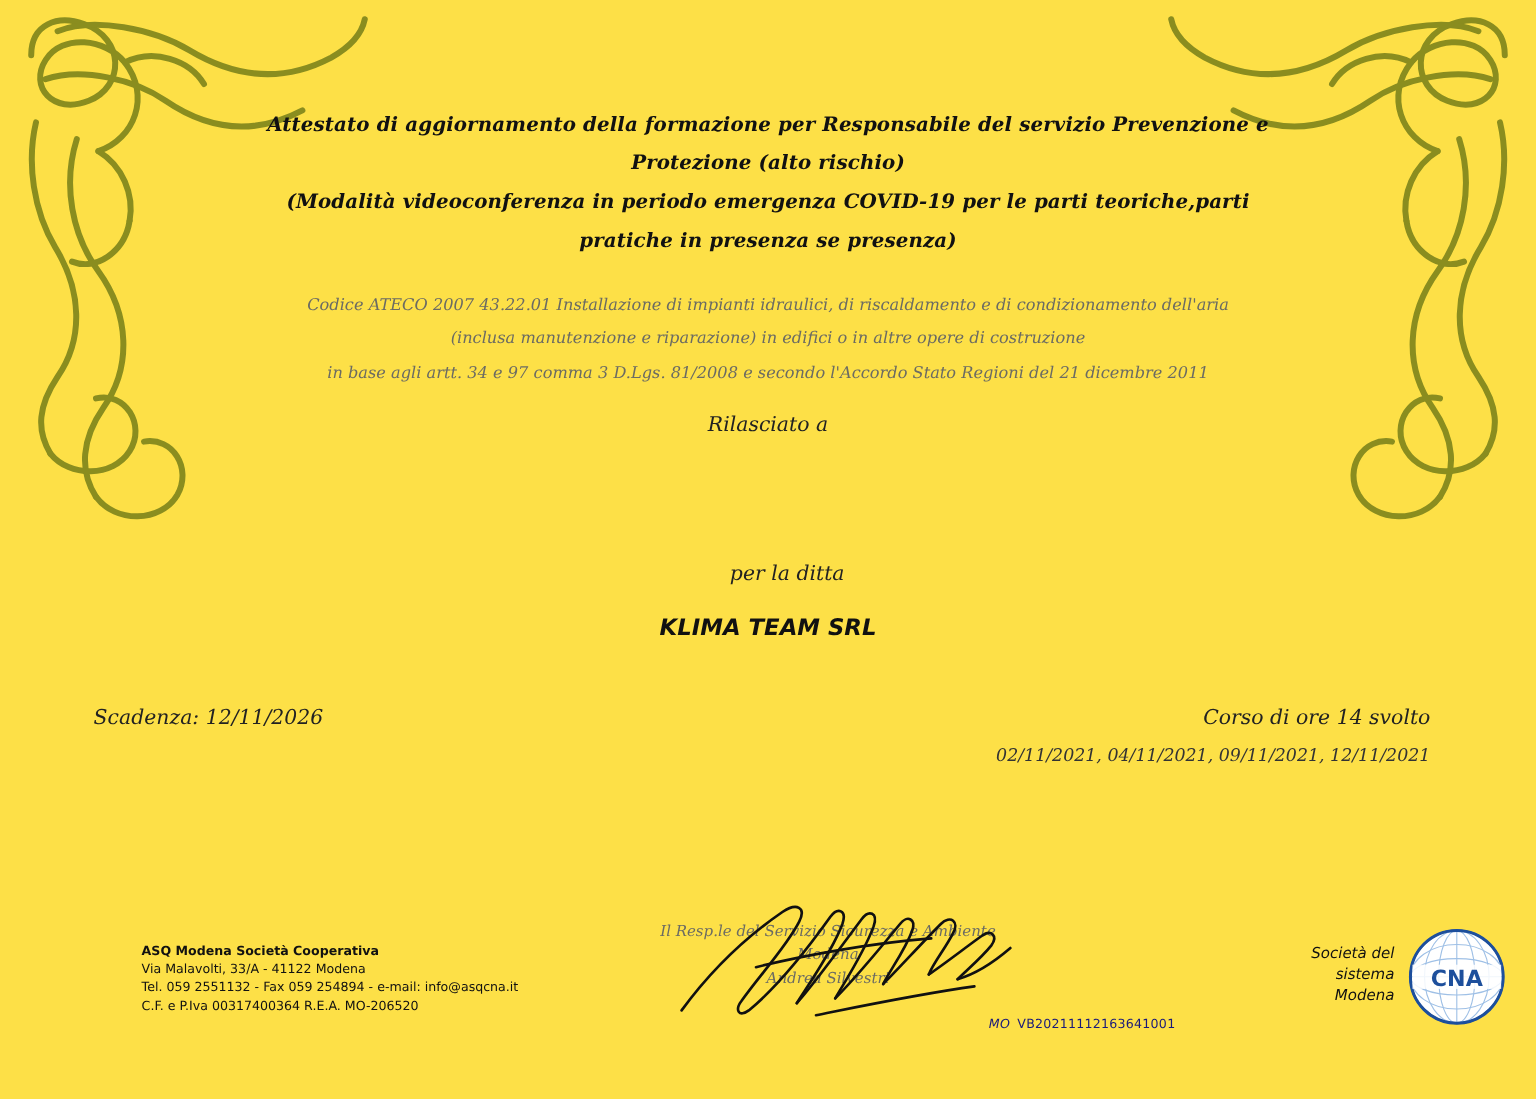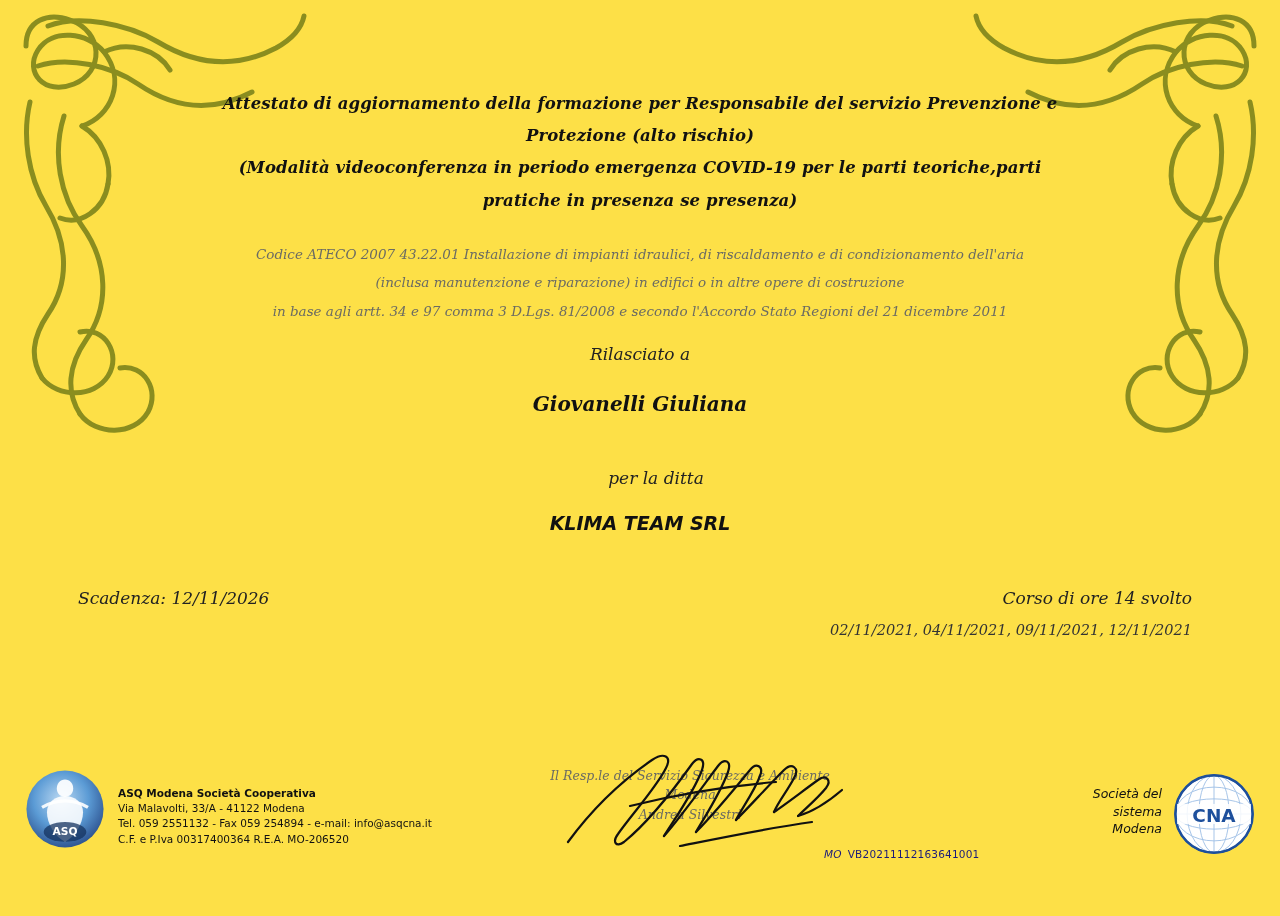--- a/index.html
+++ b/index.html
@@ -258,21 +258,20 @@
     <div class="title-line">pratiche in presenza se presenza)</div>
   </div>
 
   <div class="ateco-block">
     <div class="ateco-line">Codice ATECO 2007 43.22.01 Installazione di impianti idraulici, di riscaldamento e di condizionamento dell'aria</div>
     <div class="ateco-line">(inclusa manutenzione e riparazione) in edifici o in altre opere di costruzione</div>
     <div class="ateco-line">in base agli artt. 34 e 97 comma 3 D.Lgs. 81/2008 e secondo l'Accordo Stato Regioni del 21 dicembre 2011</div>
   </div>
 
   <div class="rilasciato">Rilasciato a</div>
-  <div class="recipient">Giovanelli Giuliana</div>
   <div class="perlditta">per la ditta</div>
   <div class="company">KLIMA TEAM SRL</div>
 
   <div class="expiry">Scadenza: 12/11/2026</div>
   <div class="hours">Corso di ore 14 svolto</div>
   <div class="dates">02/11/2021, 04/11/2021, 09/11/2021, 12/11/2021</div>
 
   <div class="sign-block">
     <div>Il Resp.le del Servizio Sicurezza e Ambiente</div>
     <div>Modena</div>
@@ -287,37 +286,20 @@
         <path d="M136 90 C152 74 172 50 190 28 C196 20 204 24 200 34 C194 50 182 66 176 78"></path>
         <path d="M176 78 C190 64 208 44 224 28 C232 20 240 26 234 36 C228 48 218 60 214 70"></path>
         <path d="M70 64 C110 54 166 44 216 40"></path>
         <path d="M214 70 C226 62 244 48 258 38 C266 32 272 38 266 46 C258 56 246 66 238 74"></path>
         <path d="M238 74 C252 70 268 60 282 48"></path>
         <path d="M120 104 C160 96 208 86 252 80"></path>
       </g>
     </svg>
   </div>
 
-  <div class="asq-logo">
-    <svg viewBox="0 0 100 100" xmlns="http://www.w3.org/2000/svg">
-      <defs>
-        <radialGradient id="asqg" cx="45%" cy="38%" r="65%">
-          <stop offset="0%" stop-color="#bcd9f2"></stop>
-          <stop offset="55%" stop-color="#5b9bd5"></stop>
-          <stop offset="100%" stop-color="#2b4f8c"></stop>
-        </radialGradient>
-      </defs>
-      <circle cx="50" cy="50" r="47" fill="url(#asqg)"></circle>
-      <path d="M50 14 C56 14 60 19 60 25 C60 31 56 35 50 35 C44 35 40 31 40 25 C40 19 44 14 50 14Z" fill="#ffffff" opacity="0.92"></path>
-      <path d="M50 34 C62 34 72 42 72 54 C72 68 62 84 50 90 C38 84 28 68 28 54 C28 42 38 34 50 34Z" fill="#ffffff" opacity="0.88"></path>
-      <path d="M22 48 C32 42 40 40 50 40 C60 40 68 42 78 48" stroke="#ffffff" stroke-width="4" fill="none" opacity="0.9"></path>
-      <ellipse cx="50" cy="78" rx="26" ry="12" fill="#16335f" opacity="0.75"></ellipse>
-      <text x="50" y="82" text-anchor="middle" font-family="DejaVu Sans, sans-serif" font-size="13" font-weight="bold" fill="#ffffff">ASQ</text>
-    </svg>
-  </div>
   <div class="asq-text">
     <div class="bold">ASQ Modena Società Cooperativa</div>
     <div>Via Malavolti, 33/A - 41122 Modena</div>
     <div>Tel. 059  2551132 - Fax 059 254894 - e-mail: info@asqcna.it</div>
     <div>C.F. e P.Iva  00317400364   R.E.A. MO-206520</div>
   </div>
 
   <div class="cna-text">
     <div>Società del</div>
     <div>sistema</div>

